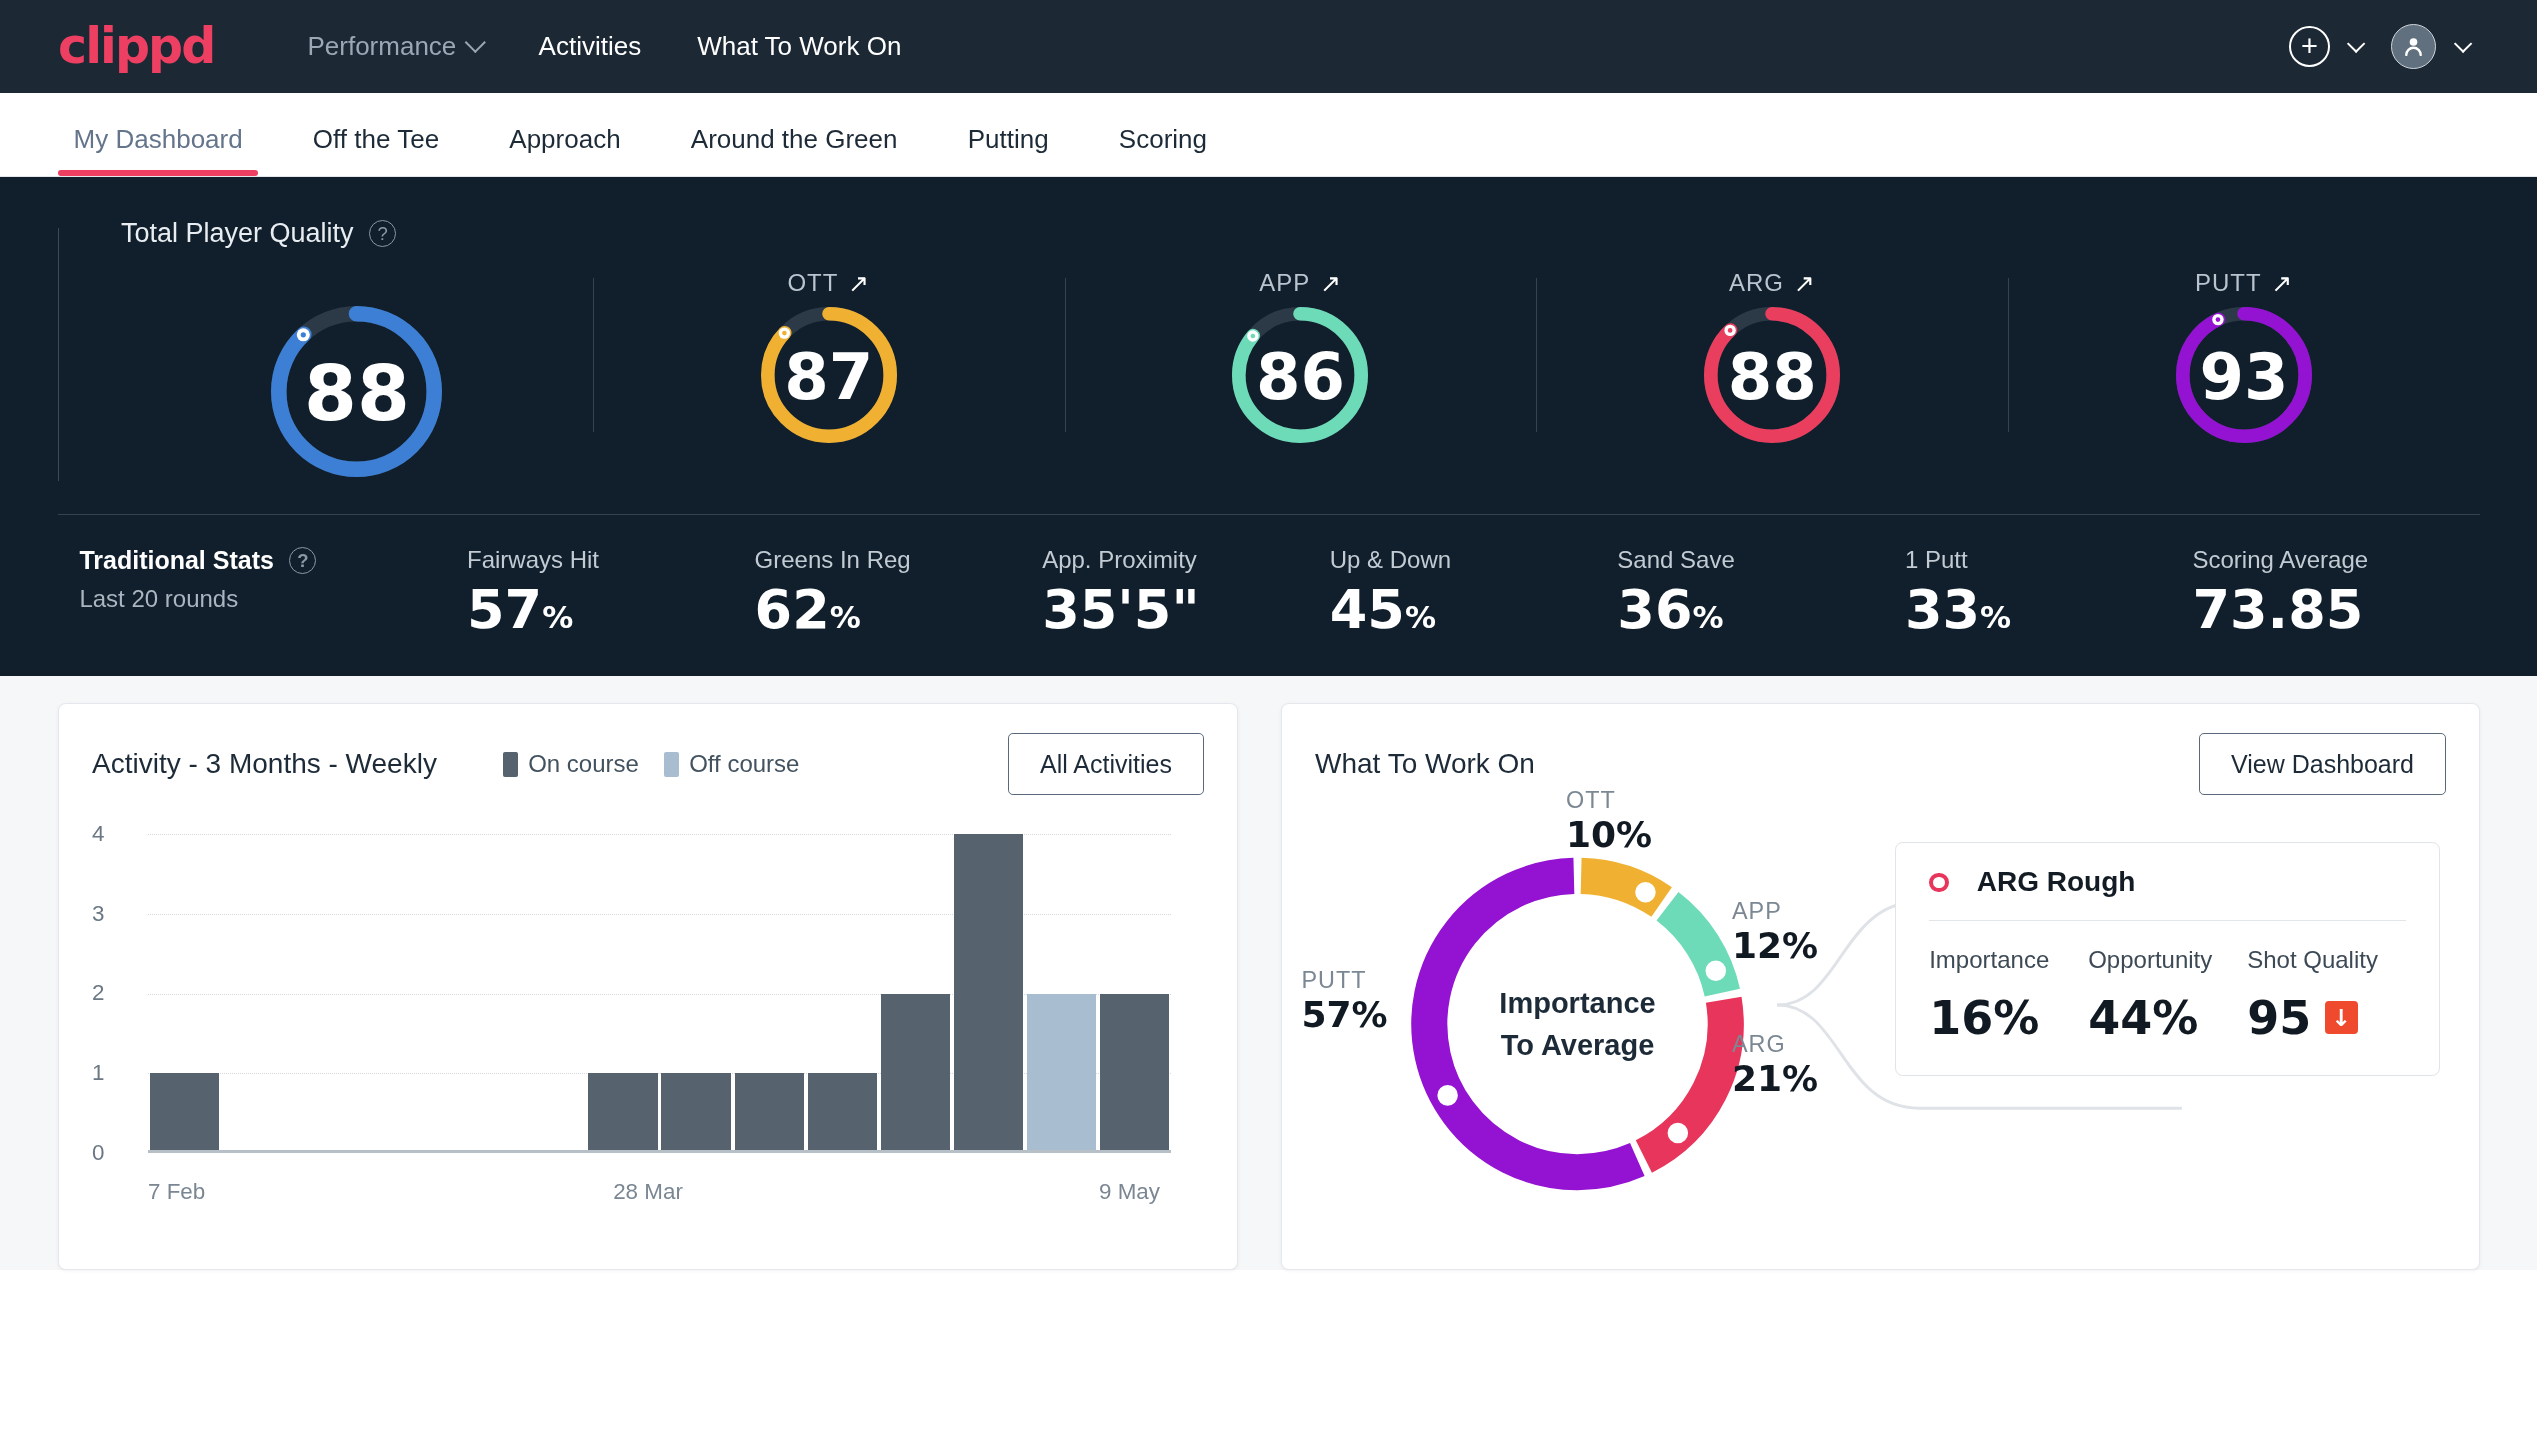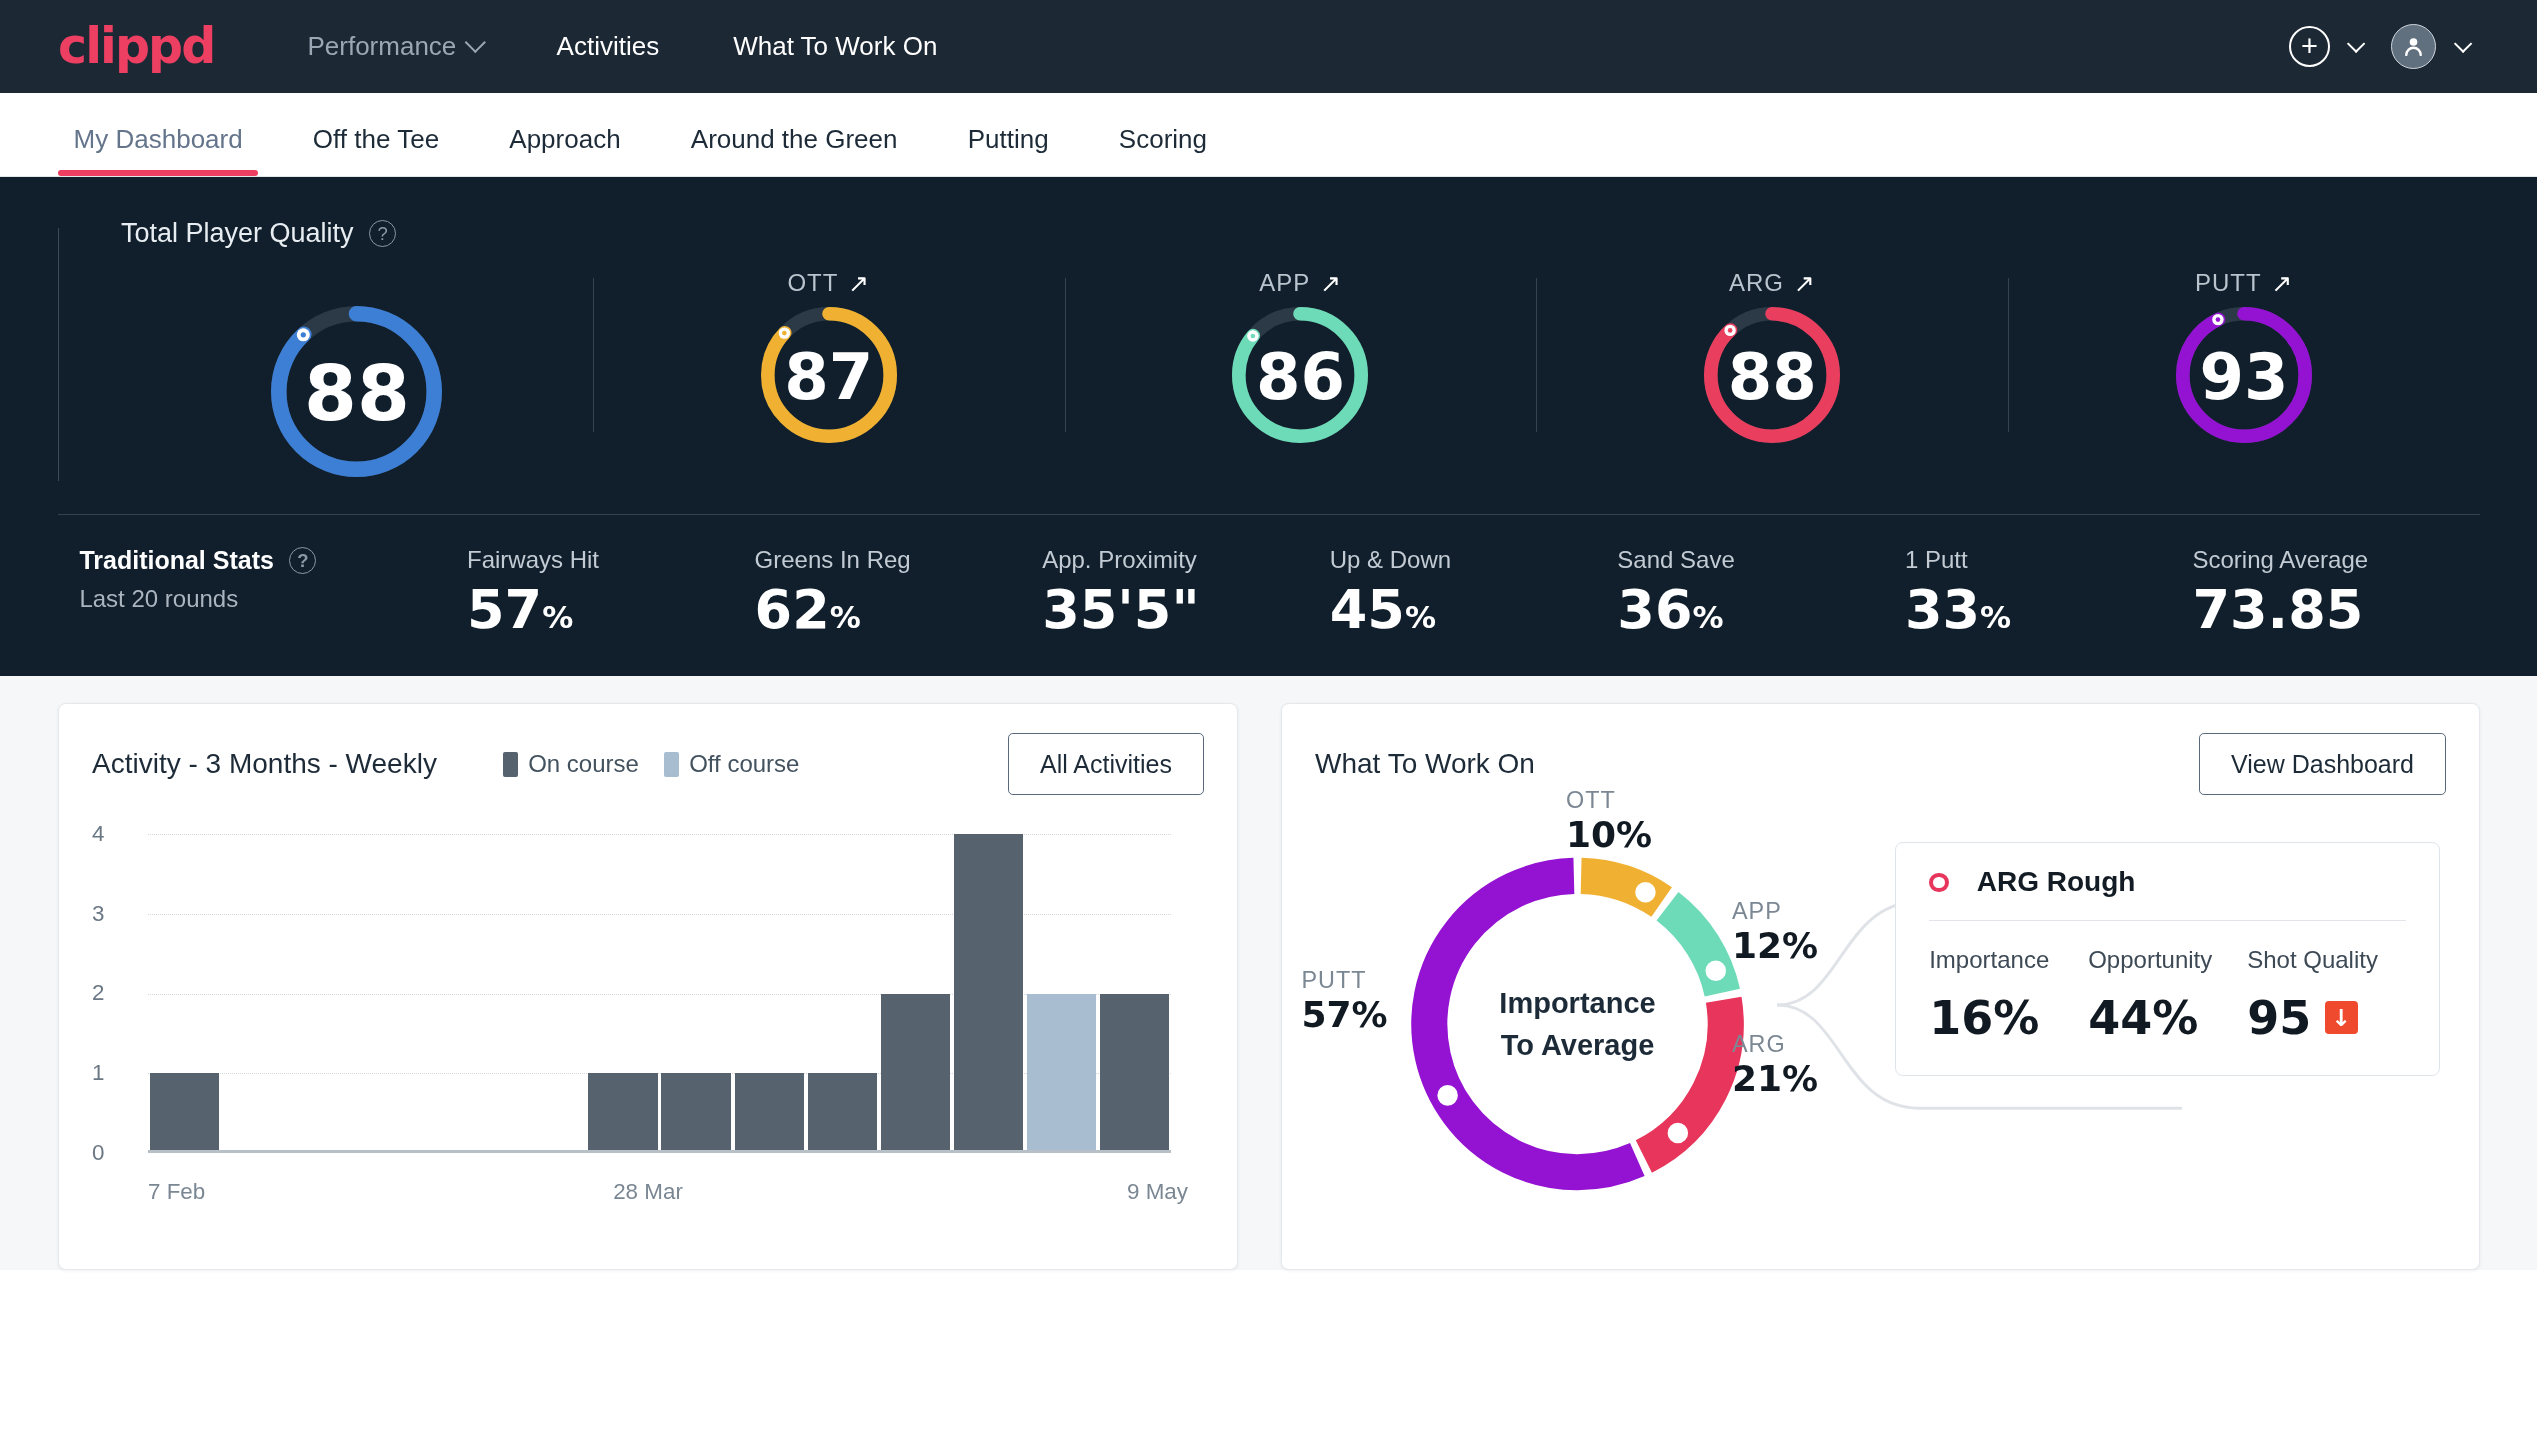--- a/index.html
+++ b/index.html
@@ -12,21 +12,21 @@
 
   
   .topnav {
     height: 93px; background: #1c2834;
     display: flex; align-items: center; padding: 0 58px;
   }
   .logo {
     font-size: 49px; font-weight: 700; color: #ec3f62;
     letter-spacing: -1.9px; margin-right: 93px; font-family: "DejaVu Sans", sans-serif;
   }
-  .nav-links { display: flex; align-items: center; gap: 74px; }
+  .nav-links { display: flex; align-items: center; gap: 56px; }
   .nav-link {
     font-size: 26px; color: #ffffff; cursor: pointer;
     display: flex; align-items: center; gap: 11.7px; white-space: nowrap;
   }
   .nav-link.dim { color: #9aa7b4; }
   .chev { width: 14.6px; height: 14.6px; border-right: 2.9px solid currentColor;
           border-bottom: 2.9px solid currentColor; transform: rotate(45deg) translate(-2.9px,-2.9px); }
   .nav-right { margin-left: auto; display: flex; align-items: center; gap: 17.5px; }
   .circ-btn {
     width: 41px; height: 41px; border-radius: 50%; border: 2.9px solid #ffffff;
@@ -389,21 +389,21 @@
       </div>
       <div id="yticks">
           <div class="ytick" style="top: 329px;">0</div>
           <div class="ytick" style="top: 249px;">1</div>
           <div class="ytick" style="top: 169px;">2</div>
           <div class="ytick" style="top: 90px;">3</div>
           <div class="ytick" style="top: 9.7px;">4</div>
         </div>
       <div class="xlab" style="left:56px">7 Feb</div>
       <div class="xlab" style="left:50%; transform:translateX(-50%)">28 Mar</div>
-      <div class="xlab" style="right:16px">9 May</div>
+      <div class="xlab" style="right:44px">9 May</div>
     </div>
   </div>
 
   <div class="card right">
     <div class="card-head">
       <div class="card-title">What To Work On</div>
       <button class="btn-outline">View Dashboard</button>
     </div>
 
     <div class="wtwo-body">

